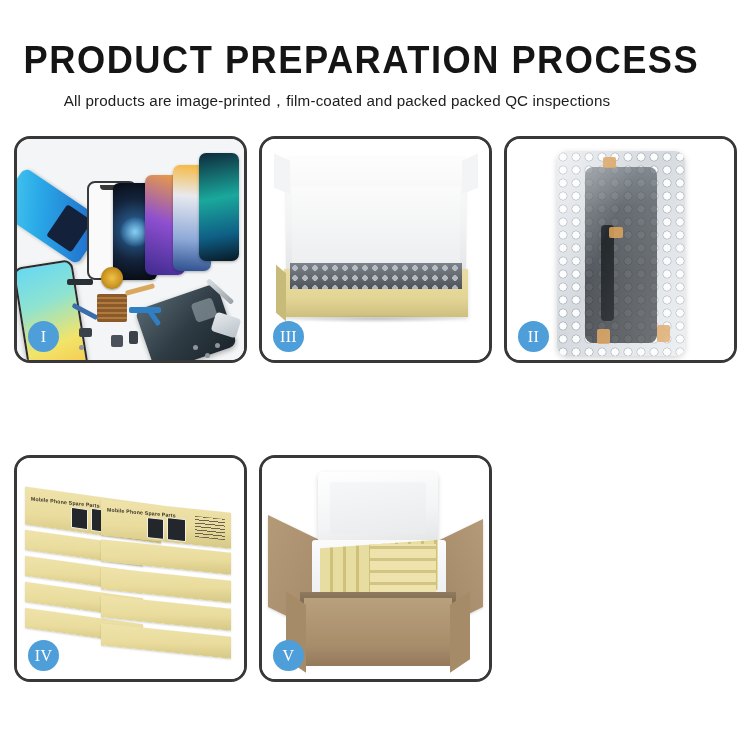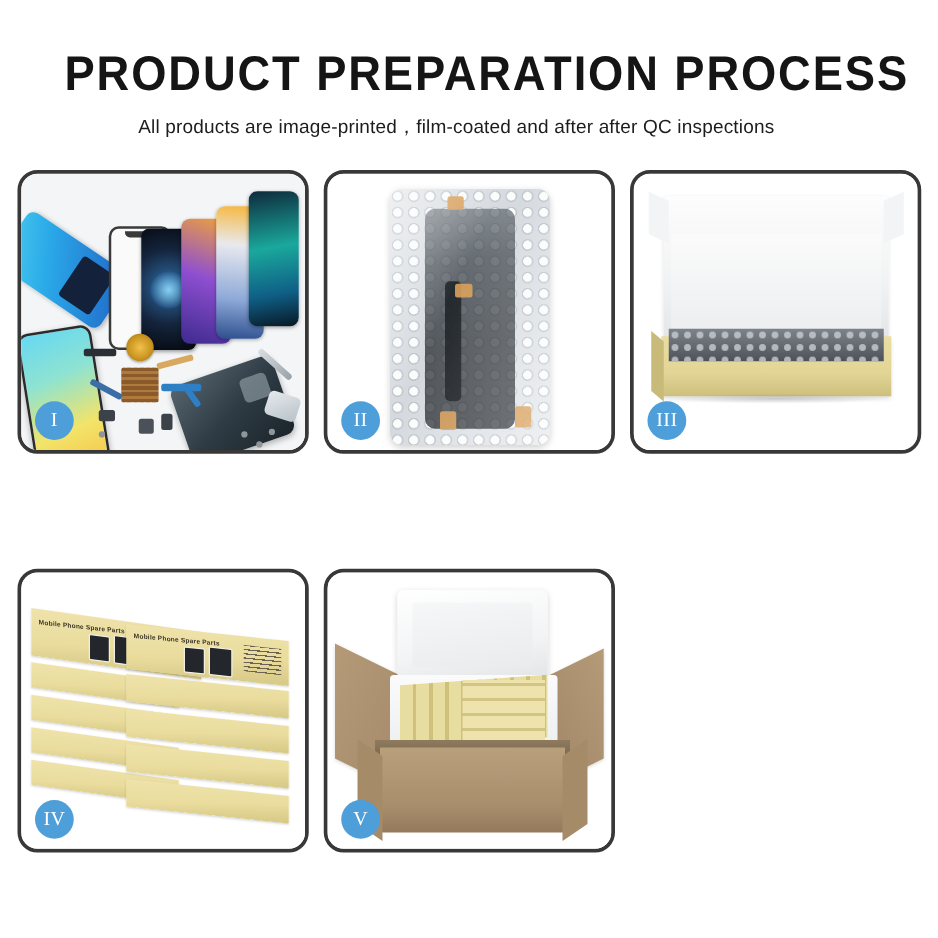--- a/index.html
+++ b/index.html
@@ -2,21 +2,21 @@
 <html><head>
 <meta charset="utf-8">
 <style>
   html,body{margin:0;padding:0;}
   body{
     width:750px;height:750px;
     background:#ffffff;
     font-family:"Liberation Sans", sans-serif;
     overflow:hidden;
   }
-  .page{position:relative;width:674px;height:750px;padding-left:28px;}
+  .page{position:relative;width:674px;height:750px;}
 
   
   .header{text-align:center;padding-top:40px;}
   .title{
     font-size:39px;
     font-weight:bold;
     color:#151515;
     letter-spacing:1.6px;
     transform:scaleX(0.93);
     line-height:1.05;
@@ -229,21 +229,21 @@
     background:rgba(140,120,92,.55);transform:rotate(18deg);transform-origin:left center;}
   .tapeTab{position:absolute;background:rgba(125,106,80,.55);border-radius:1px;}
 </style>
 </head>
 <body>
 
 <div class="page">
 
   <div class="header">
     <div class="title">PRODUCT PREPARATION PROCESS</div>
-    <div class="subtitle">All products are image-printed，film-coated and after after QC inspections</div>
+    <div class="subtitle">All products are image-printed，film-coated and packed packed QC inspections</div>
   </div>
 
   <div class="grid">
 
     <div class="card">
       <div class="stage c1">
         <div class="ph scr-a"></div>
         <div class="ph scr-b"></div>
         <div class="ph scr-c"></div>
         <div class="ph scr-d"></div>
@@ -265,46 +265,46 @@
         <div class="tool2"></div>
         <div class="scrw" style="left:176px;top:206px"></div>
         <div class="scrw" style="left:188px;top:214px"></div>
         <div class="scrw" style="left:198px;top:204px"></div>
         <div class="scrw" style="left:62px;top:206px"></div>
       </div>
       <div class="badge">I</div>
     </div>
 
     <div class="card">
+      <div class="stage c3">
+        <div class="lid"></div>
+        <div class="foamsheet"></div>
+        <div class="boxbody"></div>
+        <div class="bubblefill"></div>
+        <div class="boxshadow"></div>
+      </div>
+      <div class="badge">III</div>
+    </div>
+
+    <div class="card">
       <div class="stage c2">
         <div class="bubblebag">
           <div class="inner-part"></div>
           <div class="flexstrip"></div>
           <div class="tape t1"></div>
           <div class="tape t2"></div>
           <div class="tape t3"></div>
           <div class="tape t4"></div>
           <div class="bagover"></div>
         </div>
       </div>
       <div class="badge">II</div>
     </div>
 
     <div class="card">
-      <div class="stage c3">
-        <div class="lid"></div>
-        <div class="foamsheet"></div>
-        <div class="boxbody"></div>
-        <div class="bubblefill"></div>
-        <div class="boxshadow"></div>
-      </div>
-      <div class="badge">III</div>
-    </div>
-
-    <div class="card">
       <div class="stage c4">
 
         <div class="stk" style="left:8px;top:158px;width:118px;height:20px;transform:skewY(8deg)">
             <div class="face"></div>
           </div>
         <div class="stk" style="left:8px;top:132px;width:118px;height:20px;transform:skewY(8deg)">
             <div class="face"></div>
           </div>
         <div class="stk" style="left:8px;top:106px;width:118px;height:20px;transform:skewY(8deg)">
             <div class="face"></div>

